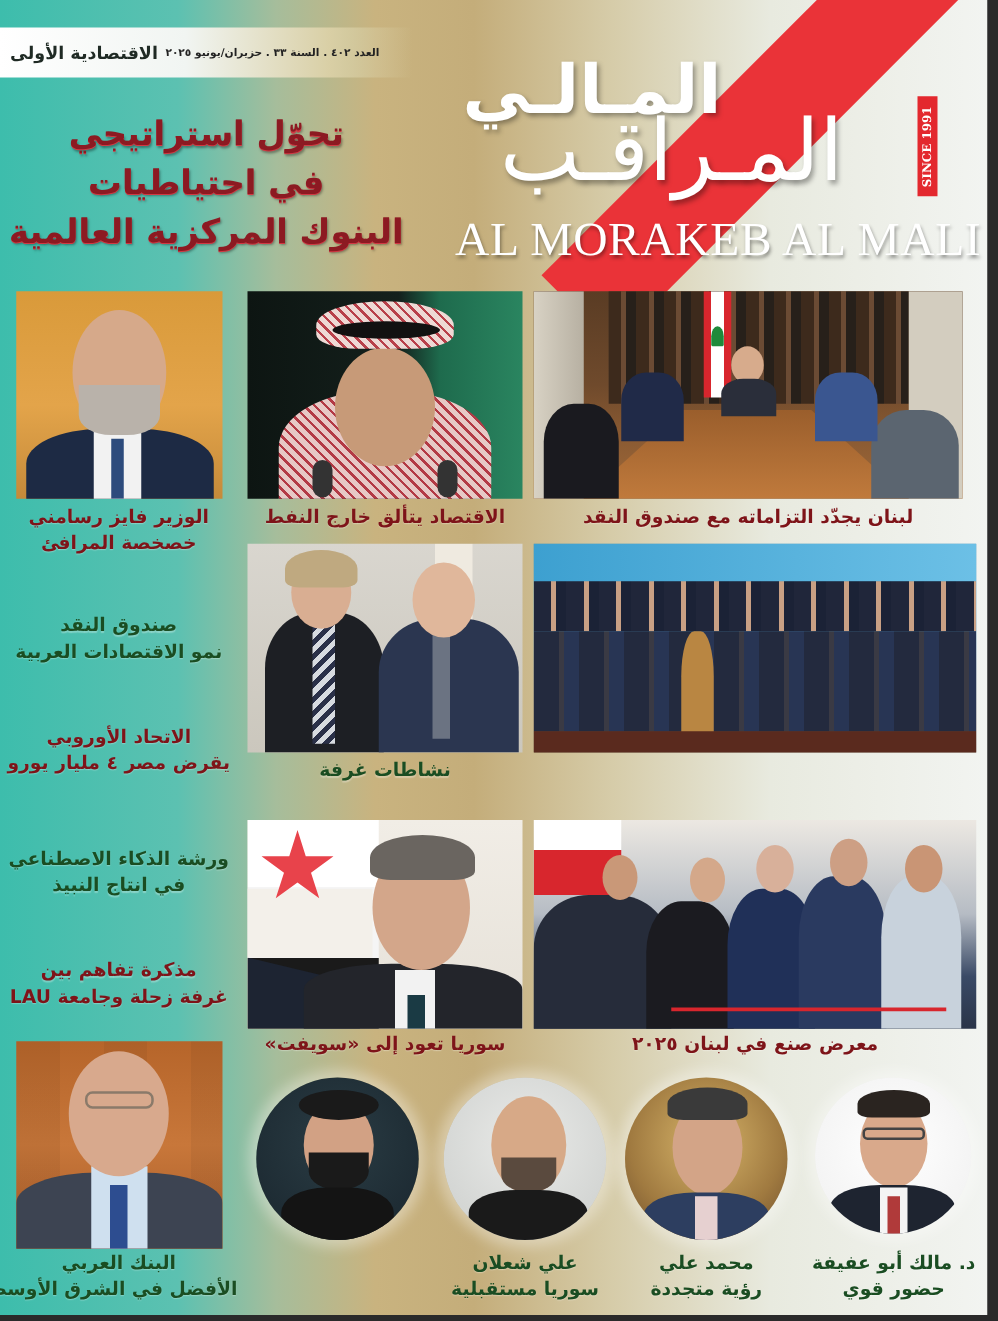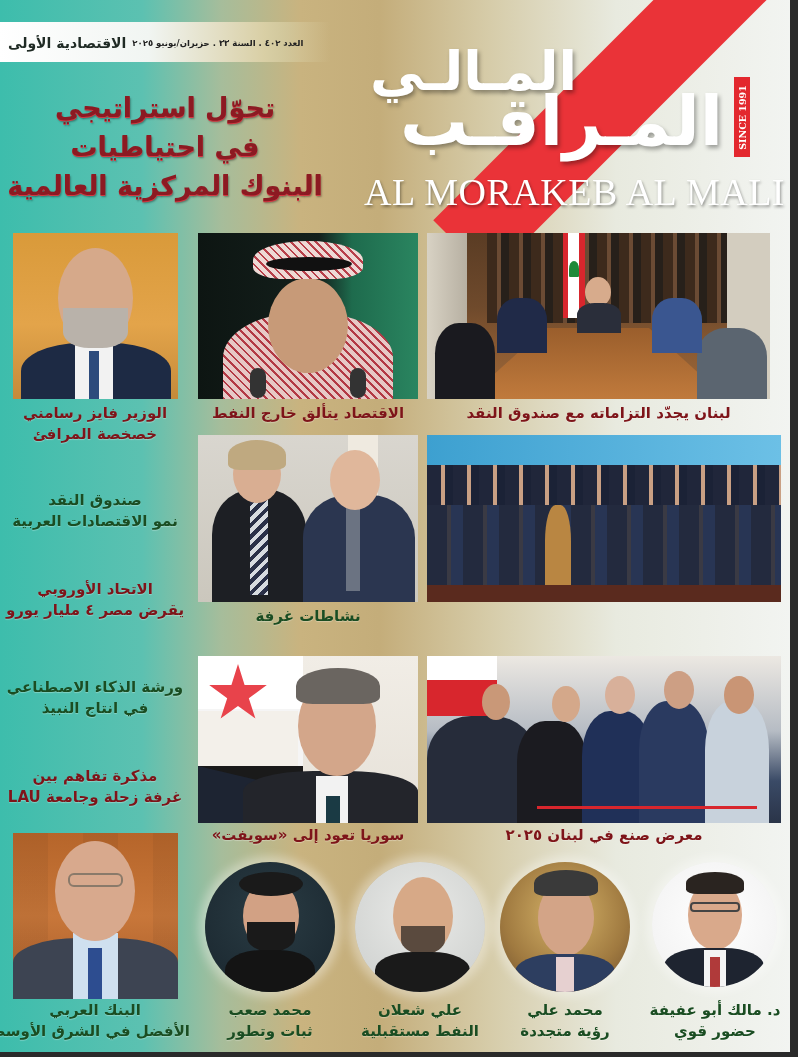--- a/index.html
+++ b/index.html
@@ -36,21 +36,21 @@
     .logo { position: absolute; left: 360px; top: 0; width: 438px; height: 230px; }
     .red-slash {
       position: absolute; left: 150px; top: -80px; width: 90px; height: 340px;
       background: #ea3338; transform: rotate(45deg); transform-origin: center;
     }
     .logo-ar-top {
       position: absolute; left: 10px; top: 40px; font-size: 54px; font-weight: bold; color: #fff;
       text-shadow: 2px 3px 4px rgba(0,0,0,0.35); direction: rtl; letter-spacing: 2px;
     }
     .logo-ar-main {
-      position: absolute; left: 40px; top: 82px; font-size: 68px; font-weight: bold; color: #fff;
+      position: absolute; left: 40px; top: 82px; font-size: 68px; font-weight: normal; color: #fff;
       text-shadow: 2px 3px 4px rgba(0,0,0,0.35); direction: rtl; letter-spacing: 4px;
     }
     .since-badge {
       position: absolute; left: 374px; top: 77px; width: 16px; height: 80px; background: #e3282e;
       display: flex; align-items: center; justify-content: center;
     }
     .since-badge span {
       transform: rotate(-90deg); white-space: nowrap; color: #fff; font-family: "DejaVu Serif", serif;
       font-size: 9.5px; font-weight: bold;
     }
@@ -279,23 +279,19 @@
   <div class="caption c-green" style="left:640px; top:1000px; width:150px;">
     <div>د. مالك أبو عفيفة</div>
     <div>حضور قوي</div>
   </div>
   <div class="caption c-green" style="left:490px; top:1000px; width:150px;">
     <div>محمد علي</div>
     <div>رؤية متجددة</div>
   </div>
   <div class="caption c-green" style="left:345px; top:1000px; width:150px;">
     <div>علي شعلان</div>
-    <div>النفط مستقبلية</div>
-  </div>
-  <div class="caption c-green" style="left:195px; top:1000px; width:150px;">
-    <div>محمد صعب</div>
-    <div>ثبات وتطور</div>
+    <div>سوريا مستقبلية</div>
   </div>
 
 </div>
 
 <div class="frame"></div>
 <div class="frame-b"></div>
 
 </body></html>

